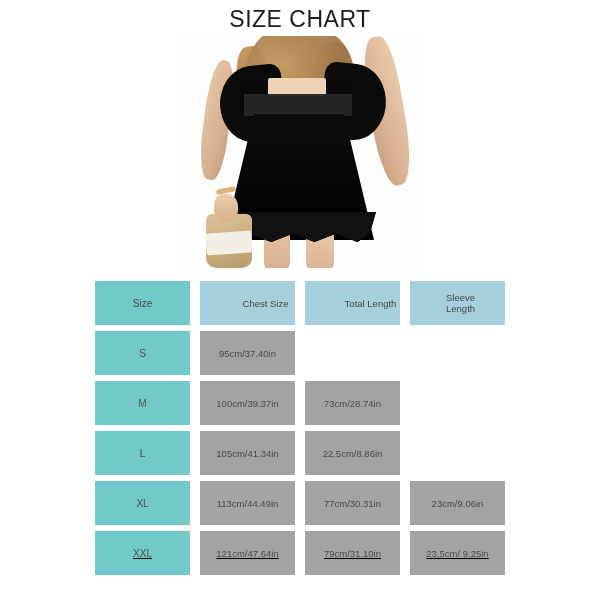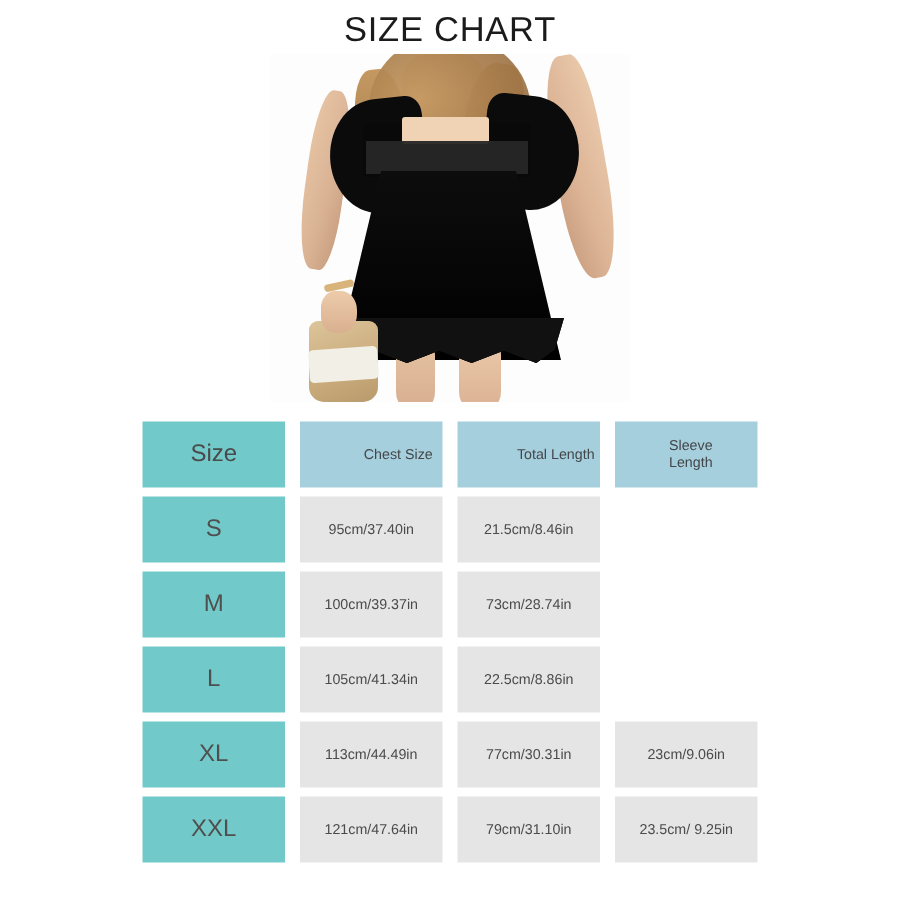--- a/index.html
+++ b/index.html
@@ -280,42 +280,42 @@
     position: absolute;
     left: 95px;
     top: 281px;
     width: 412px;
   }
   .table-row {
     display: flex;
     gap: 10px;
     margin-bottom: 6px;
   }
-  .table-row:last-child { margin-bottom: 16px; }
+  .table-row:last-child { margin-bottom: 16px; text-decoration: underline; }
 
   .cell {
     height: 44px;
     display: flex;
     align-items: center;
     justify-content: center;
     font-size: 9.5px;
     color: #4a4a4a;
     box-sizing: border-box;
   }
   .cell-size {
     width: 95px;
     flex: 0 0 95px;
     background: #72c9c9;
     color: #4f4f4f;
-    font-size: 16px;
+    font-size: 10px;
   }
   .cell-data {
     width: 95px;
     flex: 0 0 95px;
-    background: #e5e5e5;
+    background: #a3a3a3;
     color: #4b4b4b;
   }
   .header-row .cell-size {
     background: #72c9c9;
     color: #4a4a4a;
   }
   .header-row .cell-data {
     background: #a6cfdd;
     color: #44474a;
     padding-left: 36px;
@@ -360,21 +360,20 @@
     <div class="table-row header-row">
       <div class="cell cell-size">Size</div>
       <div class="cell cell-data">Chest Size</div>
       <div class="cell cell-data">Total Length</div>
       <div class="cell cell-data">Sleeve Length</div>
     </div>
 
     <div class="table-row">
       <div class="cell cell-size">S</div>
       <div class="cell cell-data">95cm/37.40in</div>
-      <div class="cell cell-data">21.5cm/8.46in</div>
     </div>
 
     <div class="table-row">
       <div class="cell cell-size">M</div>
       <div class="cell cell-data">100cm/39.37in</div>
       <div class="cell cell-data">73cm/28.74in</div>
     </div>
 
     <div class="table-row">
       <div class="cell cell-size">L</div>

